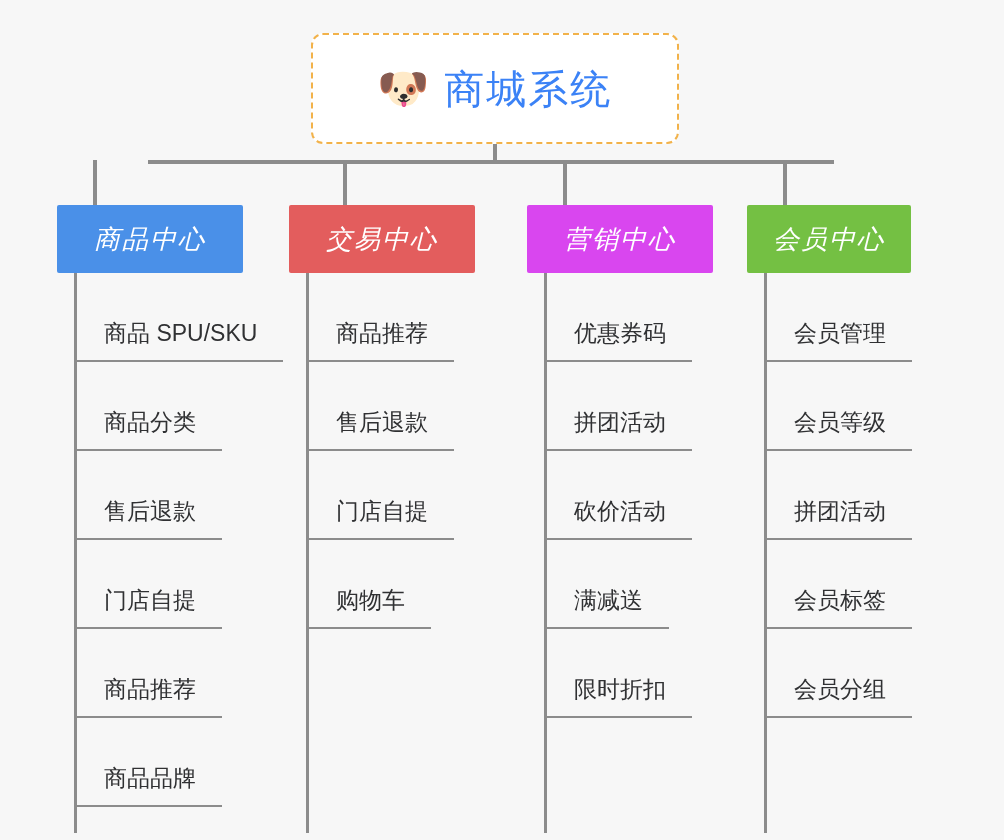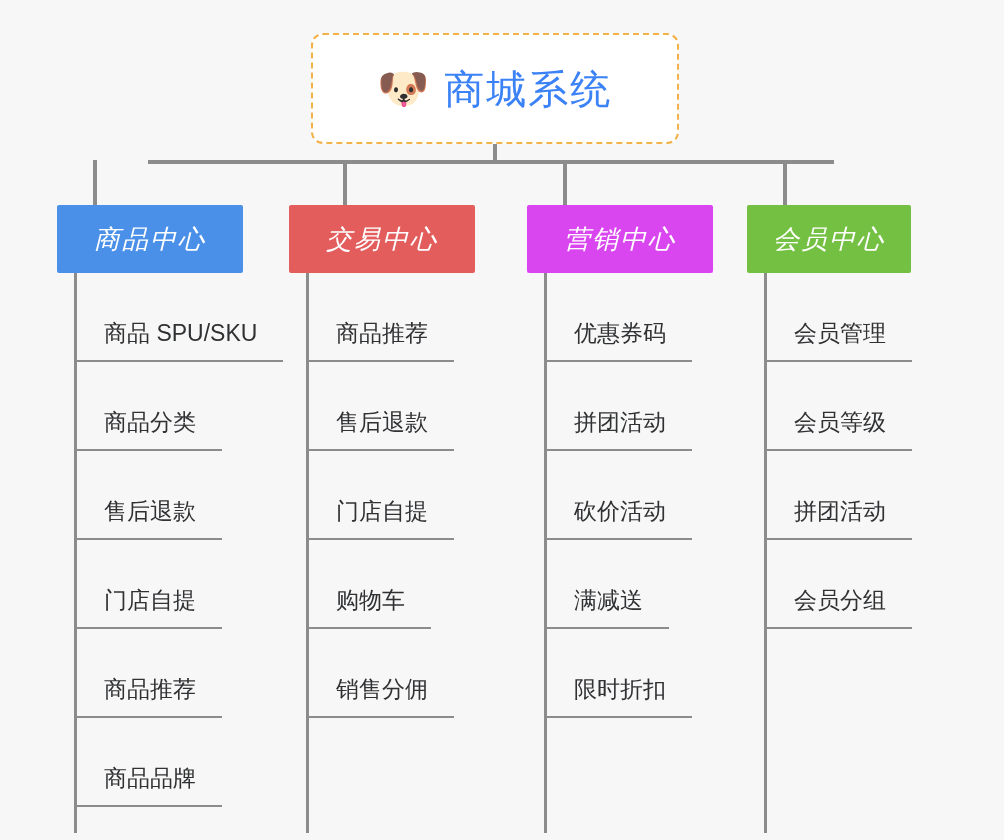--- a/index.html
+++ b/index.html
@@ -179,23 +179,20 @@
           </li>
           <li class="leaf-item">
             <div class="leaf-inner"><span class="leaf-label">售后退款</span></div>
           </li>
           <li class="leaf-item">
             <div class="leaf-inner"><span class="leaf-label">门店自提</span></div>
           </li>
           <li class="leaf-item">
             <div class="leaf-inner"><span class="leaf-label">购物车</span></div>
           </li>
-          <li class="leaf-item">
-            <div class="leaf-inner"><span class="leaf-label">销售分佣</span></div>
-          </li>
         </ul>
       </div>
       <div class="branch" style="left: 527px; width: 186px;">
         <div class="branch-header" style="background: #d946ef; width: 186px;">
           <span>营销中心</span>
         </div>
         <div class="branch-spine" style="height: 560px;"></div>
         <ul class="leaf-list">
           <li class="leaf-item">
             <div class="leaf-inner"><span class="leaf-label">优惠券码</span></div>
@@ -221,20 +218,23 @@
         <div class="branch-spine" style="height: 560px;"></div>
         <ul class="leaf-list">
           <li class="leaf-item">
             <div class="leaf-inner"><span class="leaf-label">会员管理</span></div>
           </li>
           <li class="leaf-item">
             <div class="leaf-inner"><span class="leaf-label">会员等级</span></div>
           </li>
           <li class="leaf-item">
             <div class="leaf-inner"><span class="leaf-label">拼团活动</span></div>
+          </li>
+          <li class="leaf-item">
+            <div class="leaf-inner"><span class="leaf-label">会员标签</span></div>
           </li>
           <li class="leaf-item">
             <div class="leaf-inner"><span class="leaf-label">会员分组</span></div>
           </li>
         </ul>
       </div>
     </div>
 
 <div class="conn conn-v-branch" style="left: 93px;"></div>
     <div class="conn conn-v-branch" style="left: 343px;"></div>

